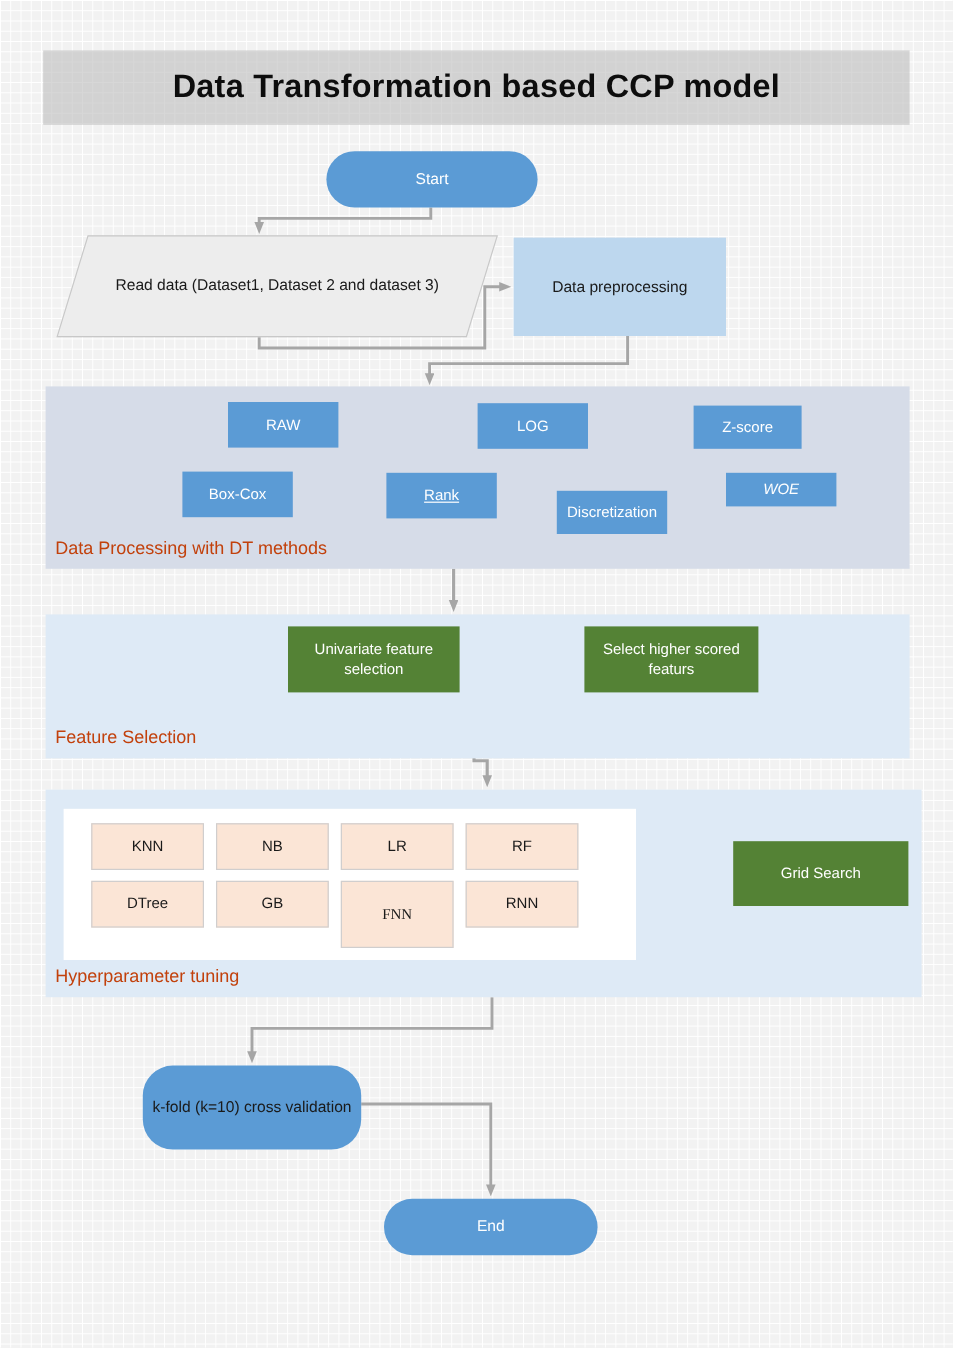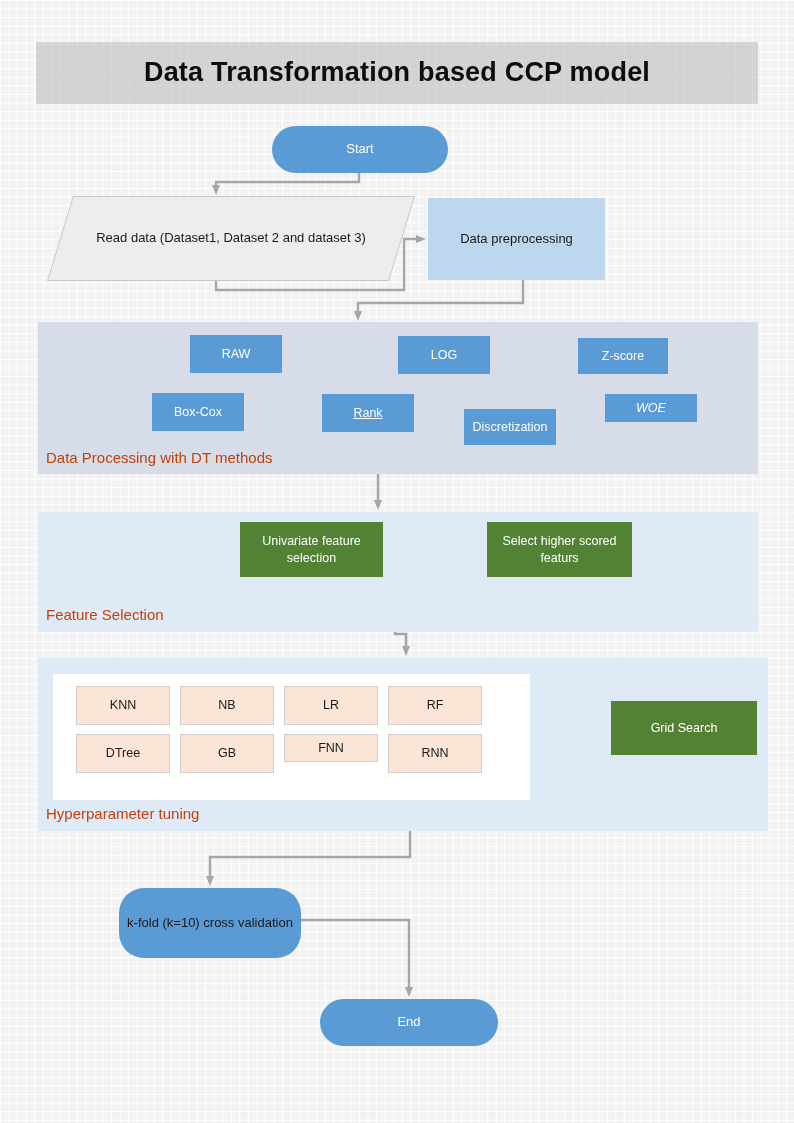--- a/index.html
+++ b/index.html
@@ -218,21 +218,21 @@
       <div class="node dt-box" style="left: 436px; top: 409px; width: 92px; height: 36px;">Discretization</div>
       <div class="node dt-box" style="left: 577px; top: 394px; width: 92px; height: 28px; font-style: italic;">WOE</div>
       <div class="node green-box" style="left: 240px; top: 522px; width: 143px; height: 55px;">Univariate feature selection</div>
       <div class="node green-box" style="left: 473px; top: 522px; width: 145px; height: 55px; margin-left: 14px;">Select higher scored featurs</div>
       <div class="node peach-box" style="left: 76px; top: 686px; width: 94px; height: 39px;">KNN</div>
       <div class="node peach-box" style="left: 180px; top: 686px; width: 94px; height: 39px;">NB</div>
       <div class="node peach-box" style="left: 284px; top: 686px; width: 94px; height: 39px;">LR</div>
       <div class="node peach-box" style="left: 388px; top: 686px; width: 94px; height: 39px;">RF</div>
       <div class="node peach-box" style="left: 76px; top: 734px; width: 94px; height: 39px;">DTree</div>
       <div class="node peach-box" style="left: 180px; top: 734px; width: 94px; height: 39px;">GB</div>
-      <div class="node peach-box" style="left: 284px; top: 734px; width: 94px; height: 28px;">FNN</div>
+      <div class="node peach-box" style="left: 284px; top: 734px; width: 94px; height: 56px; font-family: Liberation Serif, serif;">FNN</div>
       <div class="node peach-box" style="left: 388px; top: 734px; width: 94px; height: 39px;">RNN</div>
     </div>
 
   <div class="node green-box" id="node-gridsearch" style="left:611px; top:701px; width:146px; height:54px;">Grid Search</div>
 
   <div class="node" id="node-kfold">k-fold (k=10) cross validation</div>
 
   <div class="node pill" id="node-end">End</div>
 
 </div>

